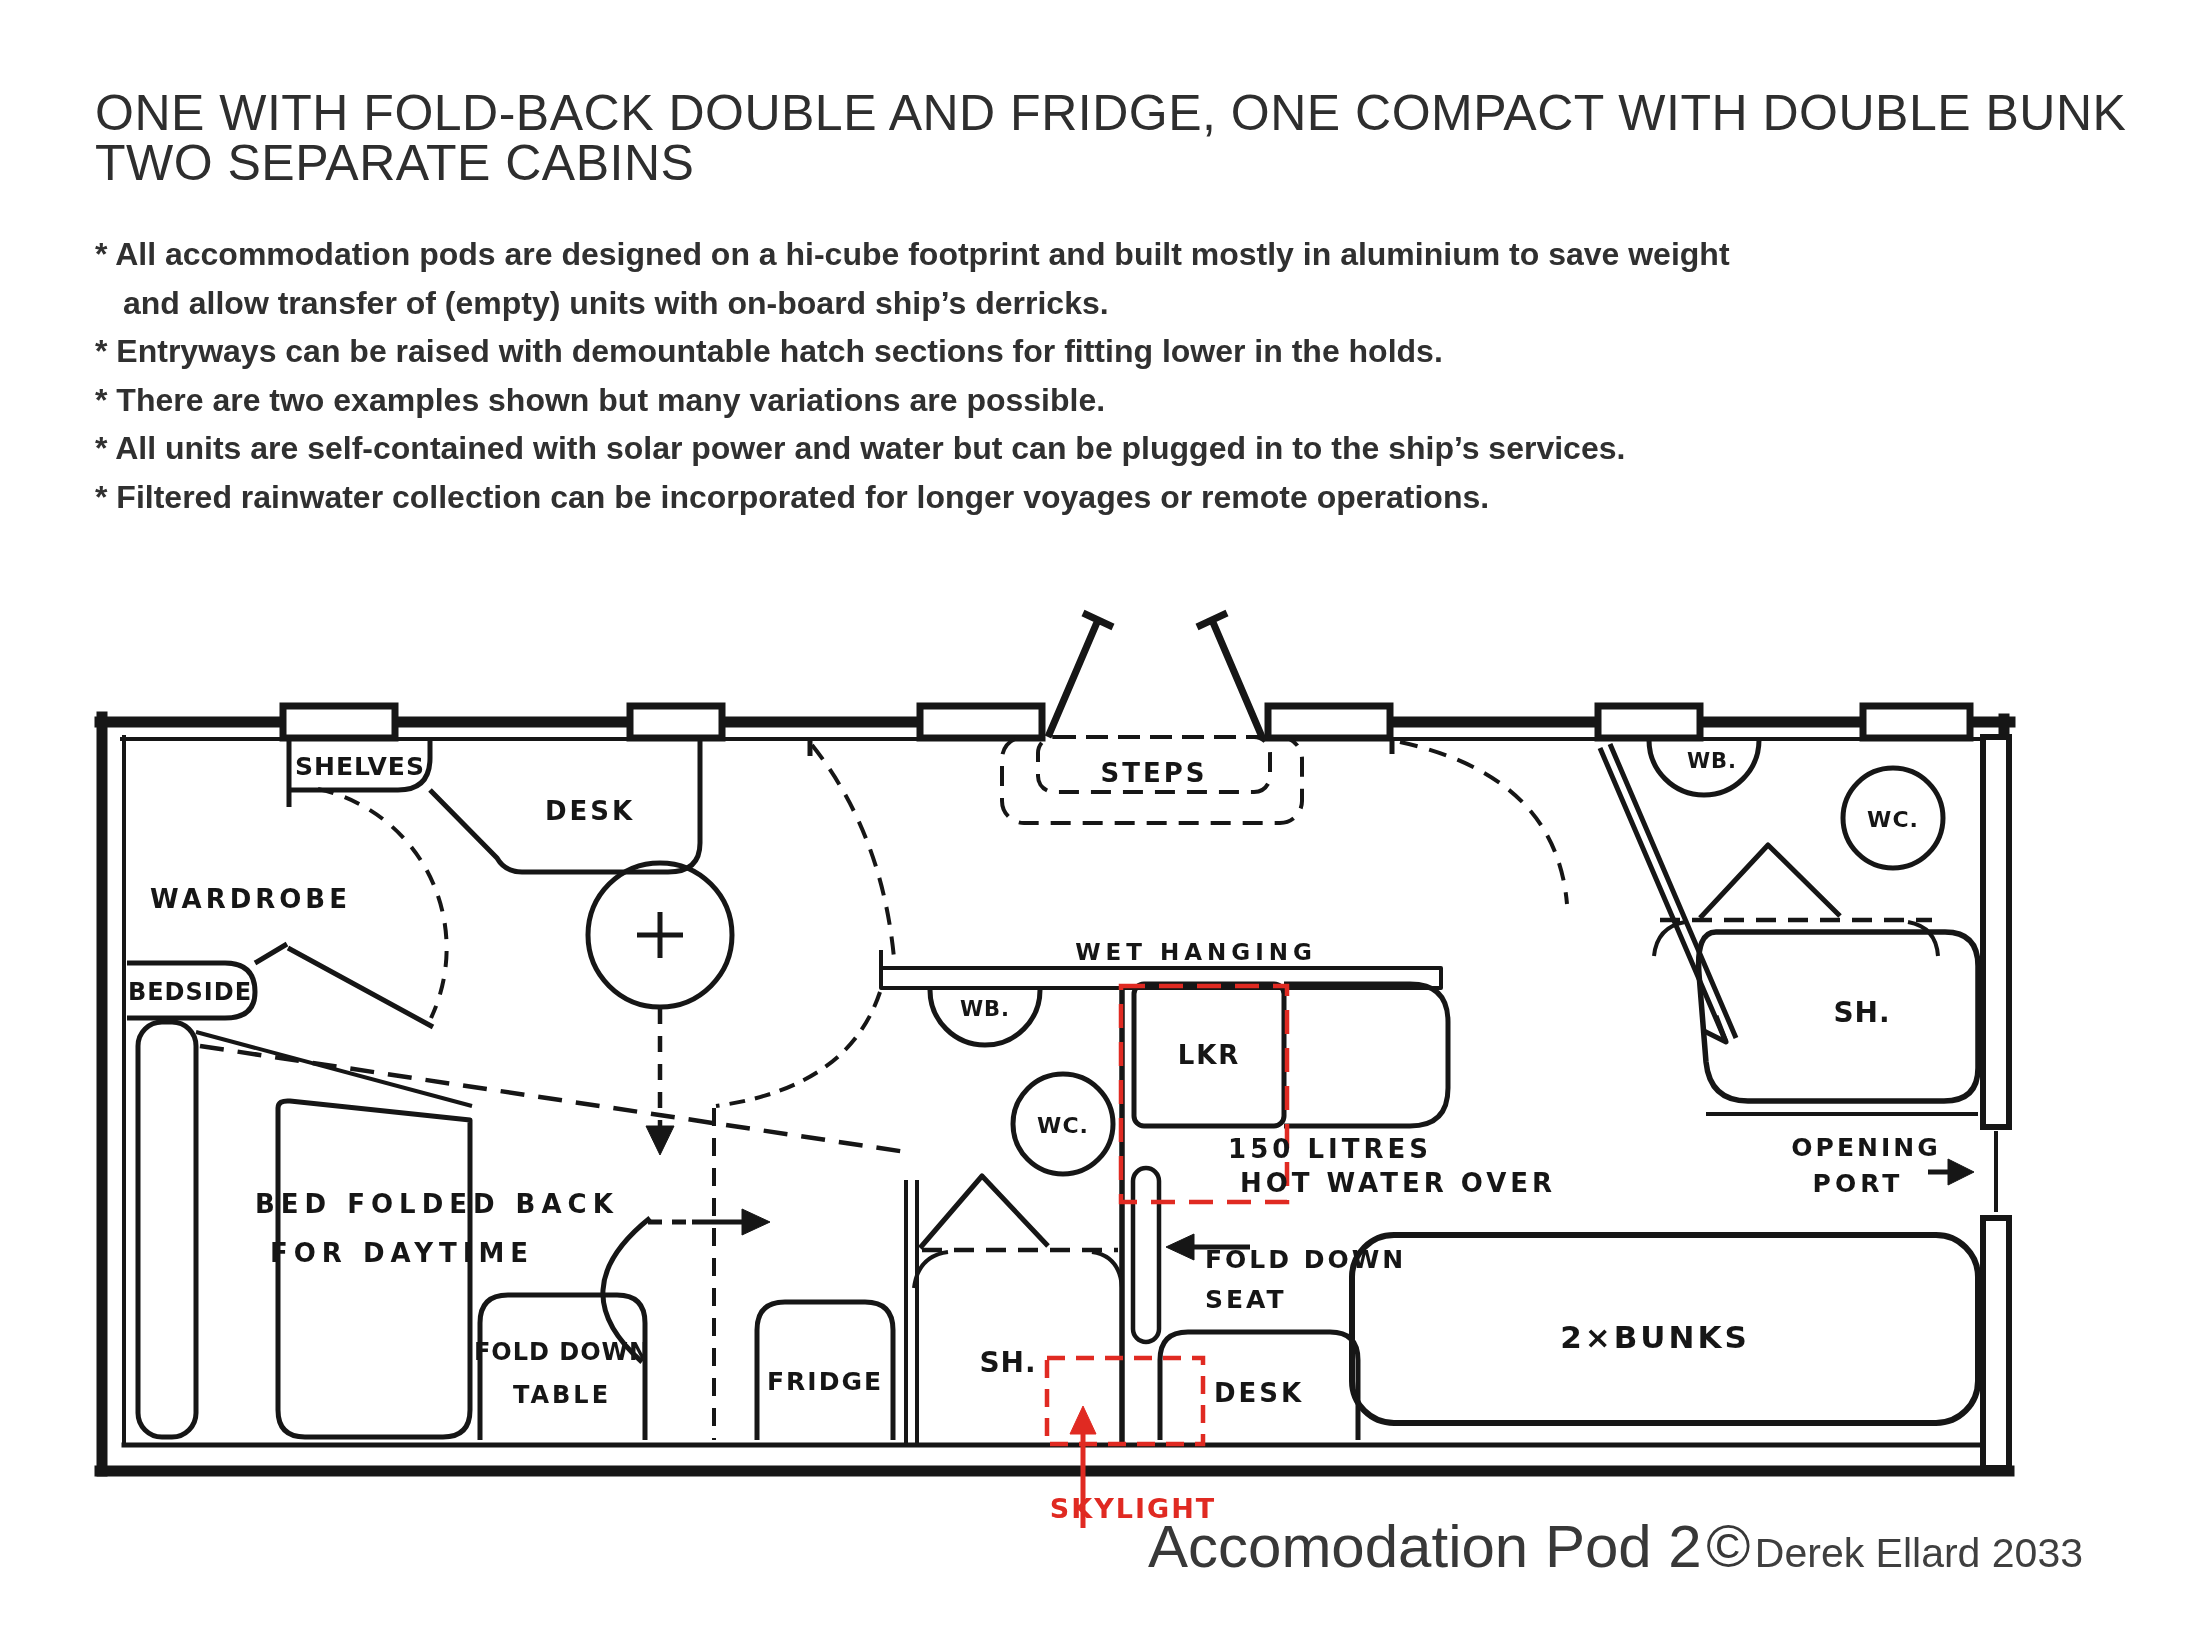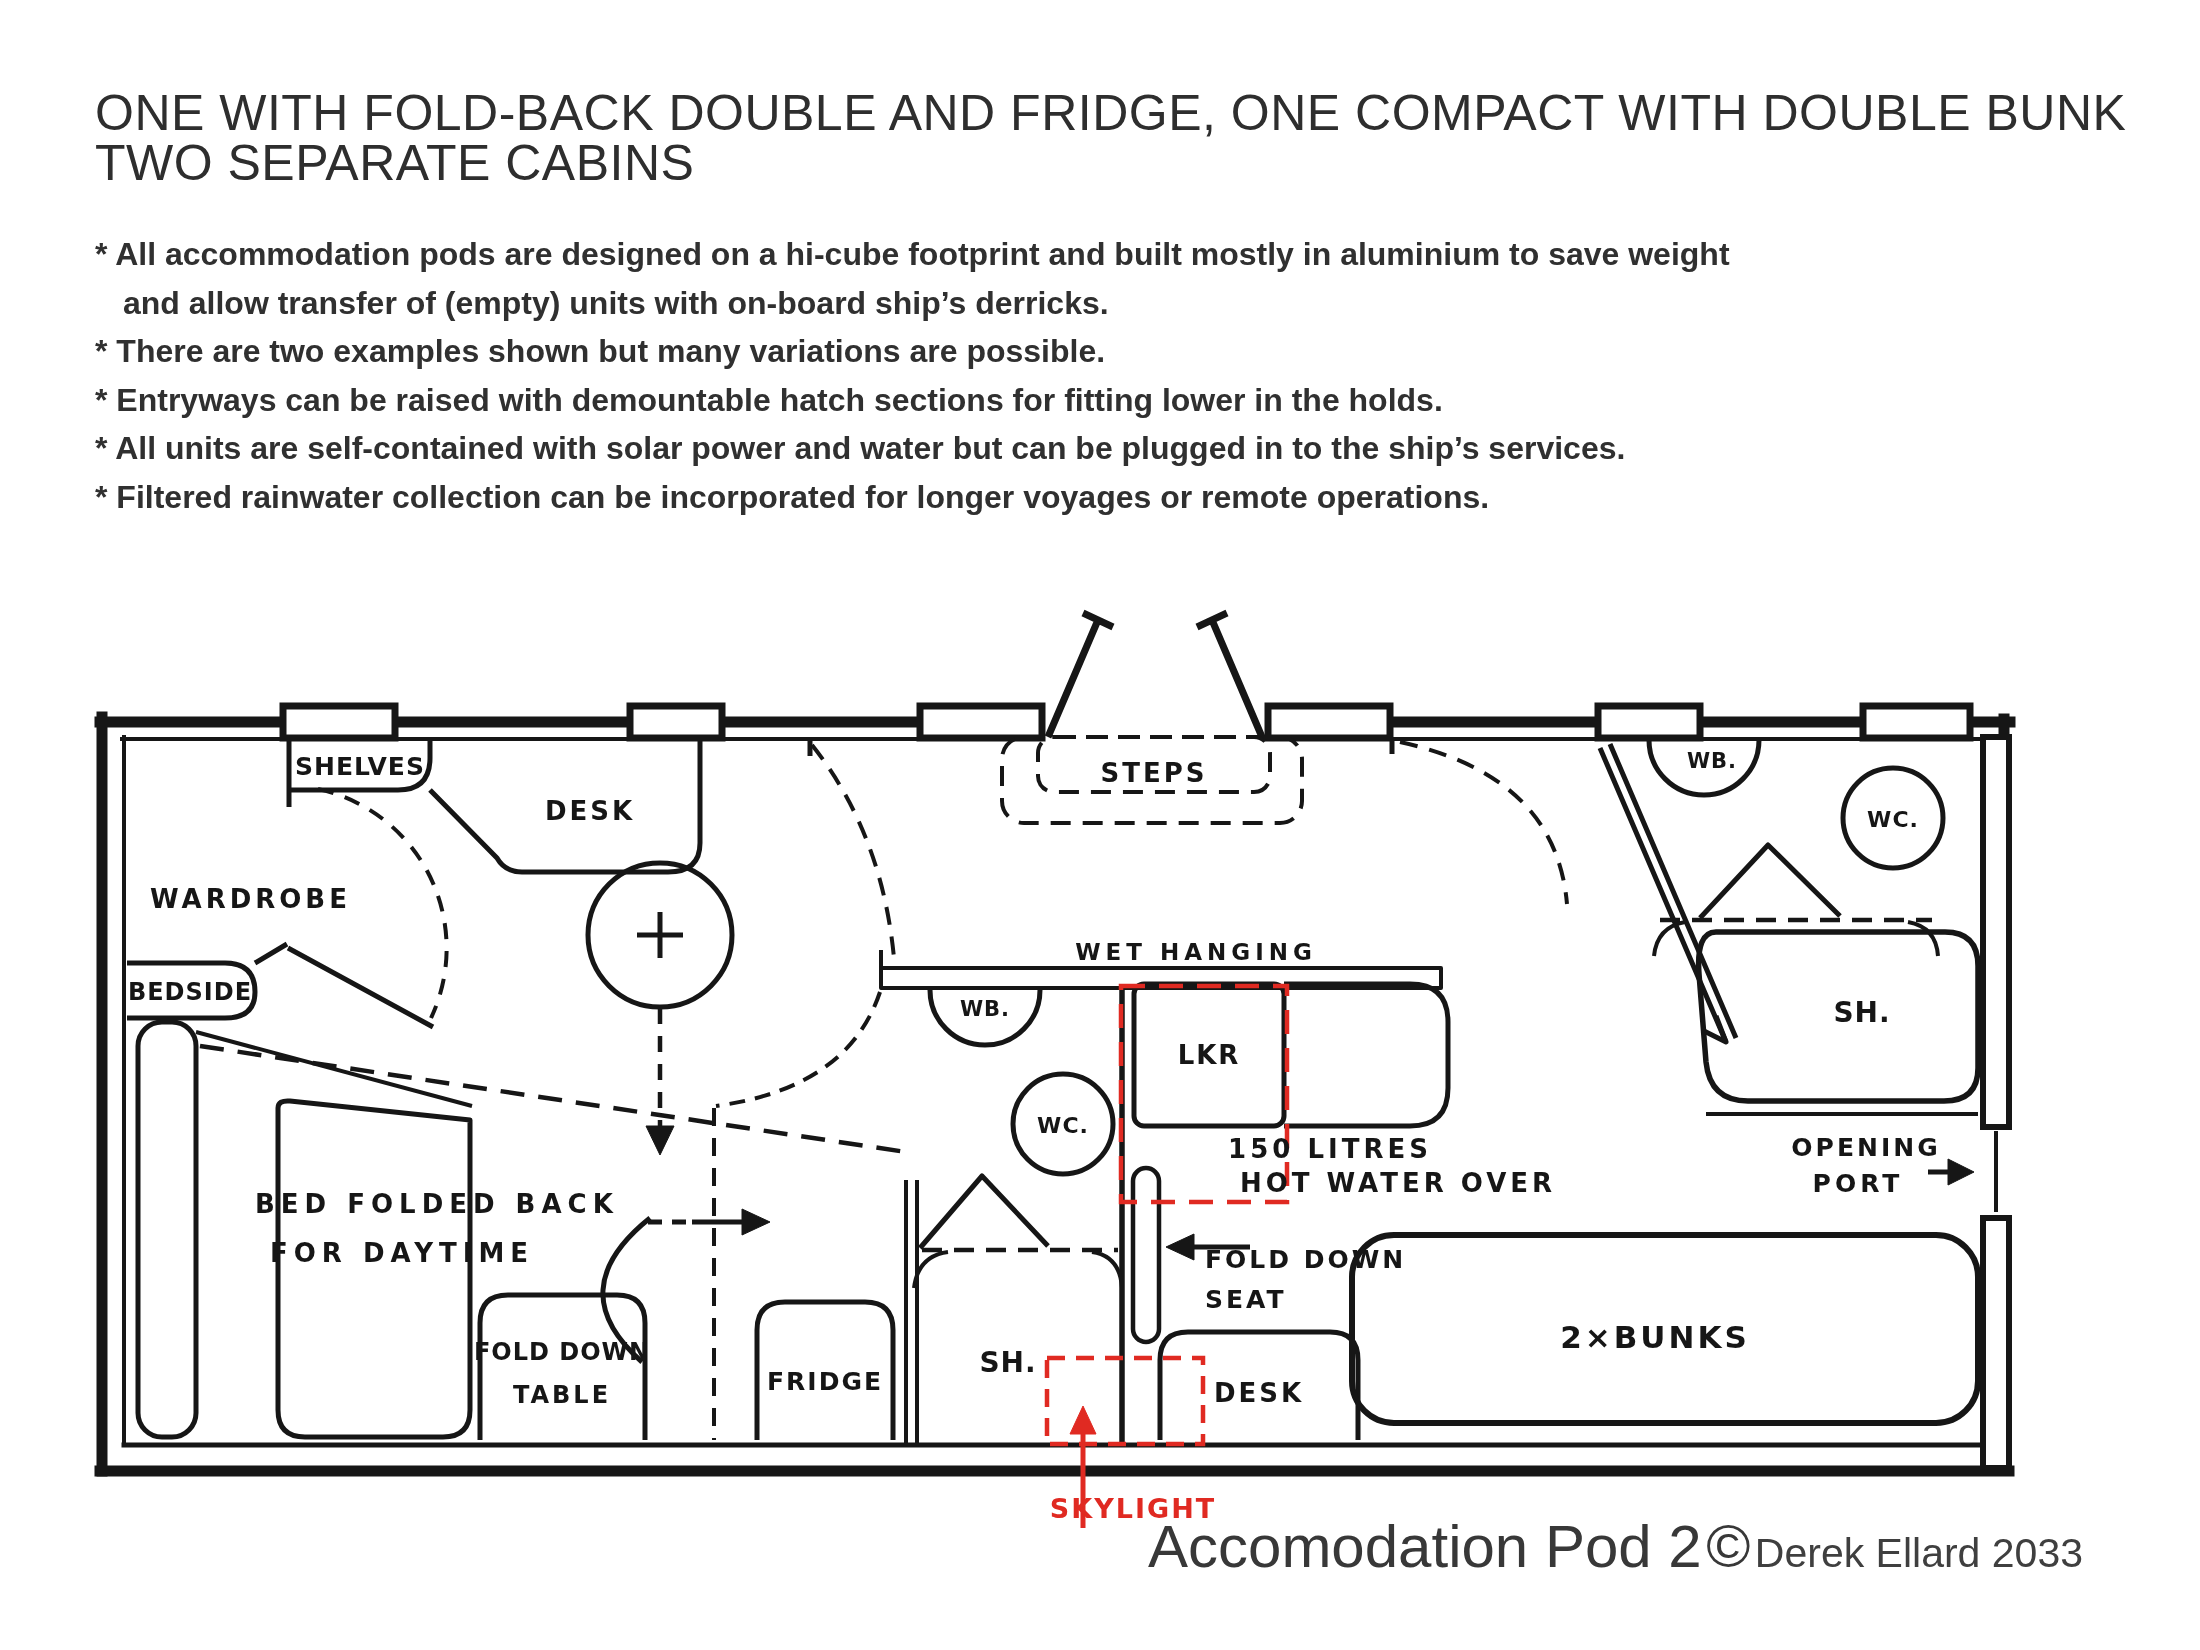--- a/index.html
+++ b/index.html
@@ -19,22 +19,22 @@
 <body>
 
 <div class="page">
 
   <div class="hdr">
     <div class="title l2">ONE WITH FOLD-BACK DOUBLE AND FRIDGE, ONE COMPACT WITH DOUBLE BUNK</div>
     <div class="title">TWO SEPARATE CABINS</div>
     <div class="notes">
       <div class="note">* All accommodation pods are designed on a hi-cube footprint and built mostly in aluminium to save weight</div>
       <div class="note ind">and allow transfer of (empty) units with on-board ship’s derricks.</div>
+      <div class="note">* Entryways can be raised with demountable hatch sections for fitting lower in the holds.</div>
       <div class="note">* There are two examples shown but many variations are possible.</div>
-      <div class="note">* Entryways can be raised with demountable hatch sections for fitting lower in the holds.</div>
       <div class="note">* All units are self-contained with solar power and water but can be plugged in to the ship’s services.</div>
       <div class="note">* Filtered rainwater collection can be incorporated for longer voyages or remote operations.</div>
     </div>
   </div>
 
   <svg width="2200" height="1650" viewBox="0 0 2200 1650" style="position:absolute;left:0;top:0;">
 
     <g stroke="#161616" fill="none" stroke-linecap="square">
       <path stroke-width="11" d="M100,722 H283 M395,722 H630 M722,722 H920 M1390,722 H1598 M1700,722 H1863 M1970,722 H2010"></path>
       <path stroke-width="11" d="M102,717 V1471"></path>

